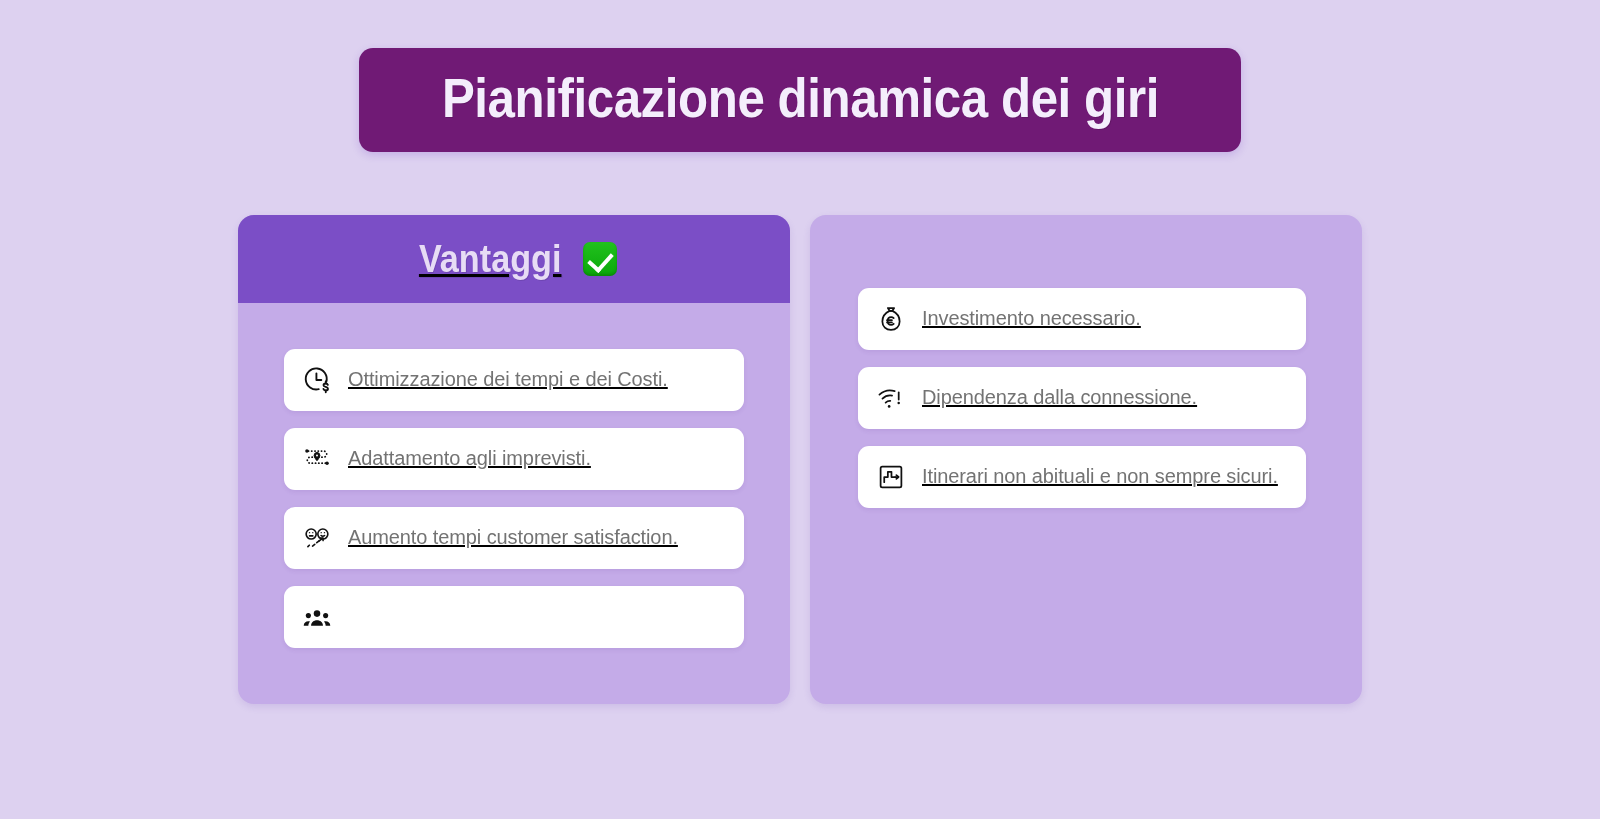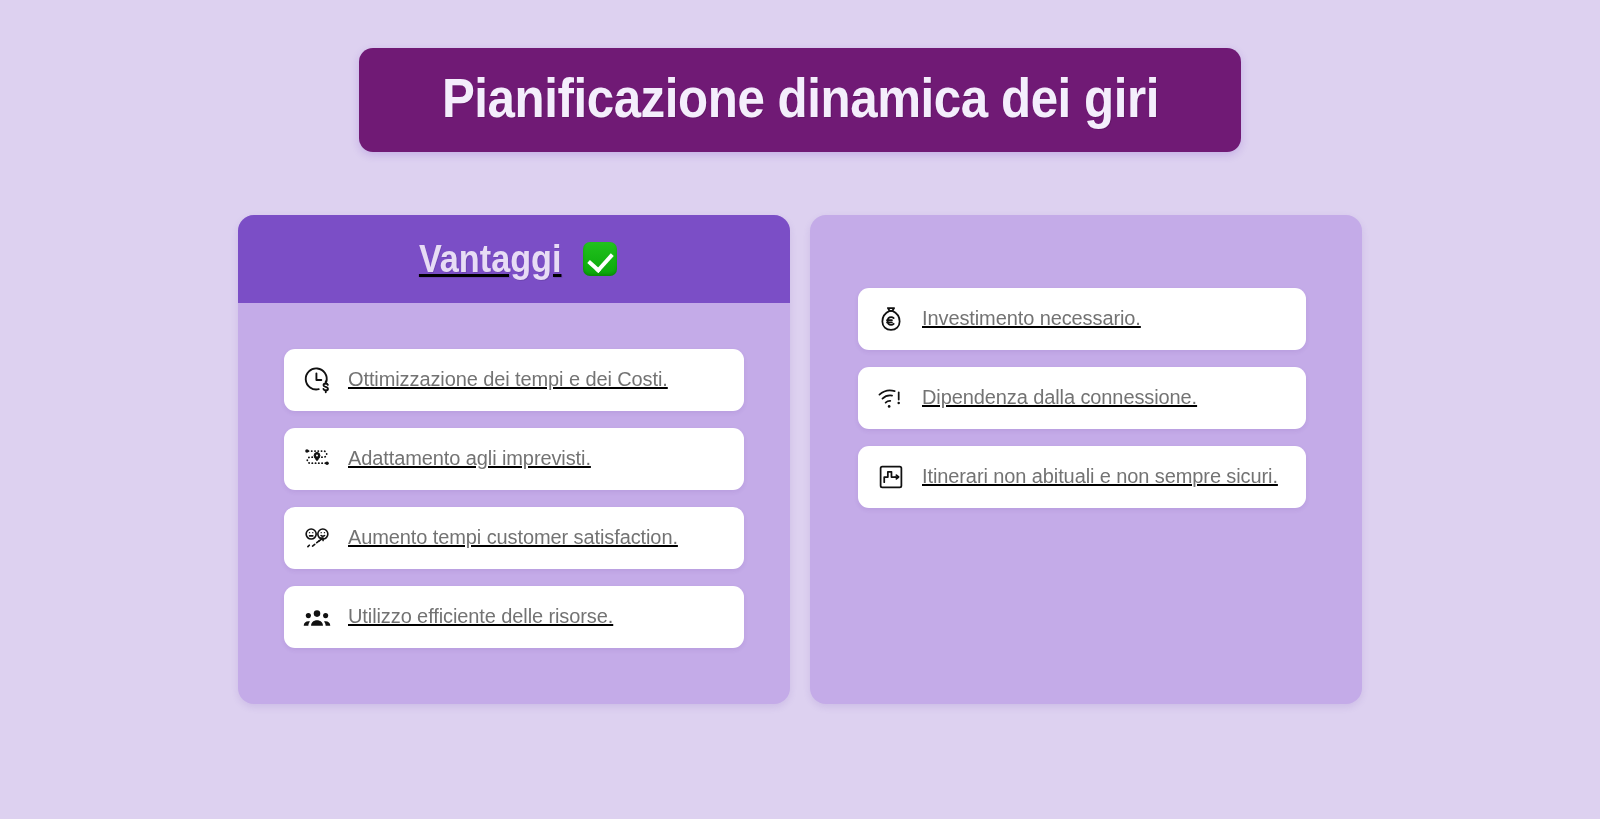--- a/index.html
+++ b/index.html
@@ -223,21 +223,20 @@
         <span class="card-icon">
           <svg width="28" height="28" viewBox="0 0 24 24" fill="currentColor" stroke="none">
             <circle cx="12" cy="9.1" r="2.8"></circle>
             <path d="M6.9 19.4c0-2.8 2.3-4.6 5.1-4.6s5.1 1.8 5.1 4.6z"></path>
             <circle cx="4.6" cy="10.8" r="2.2"></circle>
             <path d="M0.6 19.4c0-2.3 1.8-3.8 4-3.8.5 0 1 .07 1.4.2-.9 1-1.4 2.2-1.4 3.6z"></path>
             <circle cx="19.4" cy="10.8" r="2.2"></circle>
             <path d="M23.4 19.4c0-2.3-1.8-3.8-4-3.8-.5 0-1 .07-1.4.2.9 1 1.4 2.2 1.4 3.6z"></path>
           </svg>
         </span>
-        <span class="card-label">Utilizzo efficiente delle risorse.</span>
       </div>
 
     </div>
   </section>
 
   <section class="panel panel-right">
     <div class="panel-body">
 
       <div class="card">
         <span class="card-icon">

